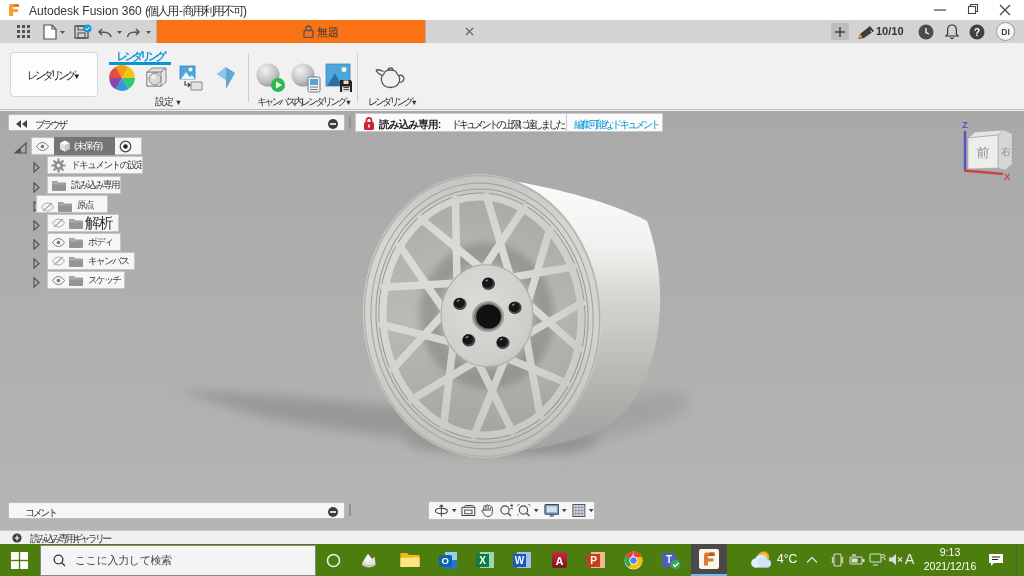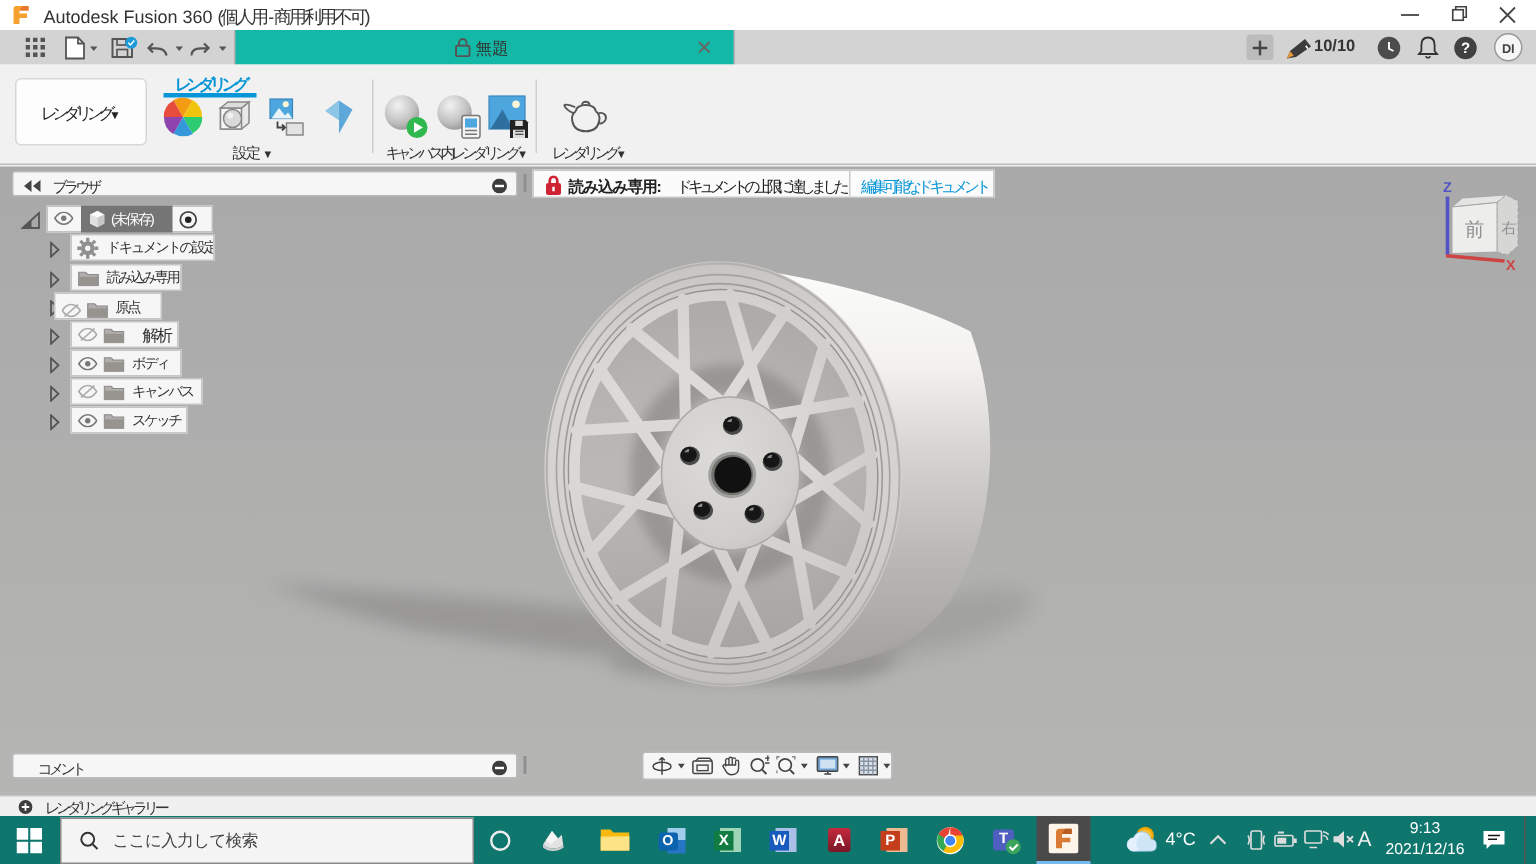--- a/index.html
+++ b/index.html
@@ -48,21 +48,21 @@
         <path d="M11.5,4.5 l1.5,1.5 l2.5,-3" stroke="#fff" stroke-width="1" fill="none"></path>
   </svg>
   <svg class="abs" style="left:98px;top:5px;" width="26" height="14" viewBox="0 0 26 14">
     <path d="M4,4 L1,7 L4,10 M1,7 C7,7 12,7 13,12" fill="none" stroke="#555" stroke-width="1.5"></path>
     <path d="M19,6 L24,6 L21.5,9 Z" fill="#555"></path>
   </svg>
   <svg class="abs" style="left:127px;top:5px;" width="26" height="14" viewBox="0 0 26 14">
     <path d="M9,4 L12,7 L9,10 M12,7 C6,7 1,7 0.5,12" fill="none" stroke="#555" stroke-width="1.5"></path>
     <path d="M19,6 L24,6 L21.5,9 Z" fill="#555"></path>
   </svg>
-  <div class="abs" style="left:156px;top:0;width:334px;height:23px;background:#14b8a6;border-left:1px solid #b2b2b2;border-right:1px solid #b2b2b2;">
+  <div class="abs" style="left:156px;top:0;width:270px;height:23px;background:#f97316;border-left:1px solid #b2b2b2;border-right:1px solid #b2b2b2;">
      <svg class="abs" style="left:146px;top:5px;" width="11" height="13" viewBox="0 0 11 13">
        <rect x="1" y="5.5" width="9" height="7" rx="1" fill="none" stroke="#555" stroke-width="1.3"></rect>
        <path d="M3,5.5 V3.5 a2.5,2.5 0 0 1 5,0 V5.5" fill="none" stroke="#555" stroke-width="1.3"></path>
      </svg>
      <div class="abs" style="left:160px;top:5px;font-size:11px;color:#333;">無題</div>
      <svg class="abs" style="left:308px;top:7px;" width="9" height="9" viewBox="0 0 9 9">
           <path d="M1,1 L8,8 M8,1 L1,8" stroke="#666" stroke-width="1.2"></path>
         </svg>
   </div>
   <div class="abs" style="left:831px;top:3px;width:18px;height:17px;background:#bcbcbc;border-radius:2px;">
@@ -409,21 +409,21 @@
             <path d="M0.5,5 C2.5,2 5,1 6.5,1 C8,1 10.5,2 12.5,5 C10.5,8 8,9 6.5,9 C5,9 2.5,8 0.5,5 Z" fill="none" stroke="#a9a9a9" stroke-width="1"></path>
             <path d="M2,9 L11,1" stroke="#a9a9a9" stroke-width="1.1"></path>
           </svg>
         </span>
         <span style="margin-left:4px;display:inline-flex;">
           <svg width="14" height="11" viewBox="0 0 14 11">
             <path d="M0.5,1.5 L5,1.5 L6.5,3 L13.5,3 L13.5,10.5 L0.5,10.5 Z" fill="#b0aeac" stroke="#8a8a8a" stroke-width="0.8"></path>
             <path d="M0.5,4.5 L13.5,4.5 L13.5,10.5 L0.5,10.5 Z" fill="#97948f"></path>
           </svg>
         </span>
-        <span style="font-size:11px;color:#333;letter-spacing:-1.6px;margin-left:12px;margin-right:6px;white-space:nowrap;text-align:center;">解析</span>
+        <span style="font-size:15px;color:#333;letter-spacing:-1.6px;margin-left:2px;margin-right:6px;white-space:nowrap;text-align:center;">解析</span>
       </div>
 <div class="abs" style="left:33px;top:125px;"><svg width="7" height="11" viewBox="0 0 7 11">
           <path d="M1,0.8 L6,5.5 L1,10.2 Z" fill="none" stroke="#555" stroke-width="1.2"></path>
         </svg></div>
 <div class="abs" style="left:47px;top:122px;width:74px;height:18px;background:#f6f6f6;border:1px solid #c6c6c6;display:inline-flex;align-items:center;overflow:hidden;">
         <span style="margin-left:4px;display:inline-flex;">
           <svg width="13" height="9" viewBox="0 0 13 9">
             <path d="M0.5,4.5 C2.5,1.5 5,0.5 6.5,0.5 C8,0.5 10.5,1.5 12.5,4.5 C10.5,7.5 8,8.5 6.5,8.5 C5,8.5 2.5,7.5 0.5,4.5 Z" fill="none" stroke="#777" stroke-width="1"></path>
             <circle cx="6.5" cy="4.5" r="1.8" fill="#777"></circle>
           </svg>
@@ -524,23 +524,23 @@
   <svg style="margin-left:2px;" width="7" height="7" viewBox="0 0 7 7">
           <path d="M1,2 L6,2 L3.5,5.5 Z" fill="#444"></path>
         </svg>
 </div>
     </div>
 <div class="abs" style="left:0;top:530px;width:1024px;height:14px;background:#f0f0f0;border-top:1px solid #c6c6c6;">
   <svg class="abs" style="left:12px;top:2px;" width="10" height="10" viewBox="0 0 10 10">
         <circle cx="5" cy="5" r="4.6" fill="#3d3d3d"></circle>
         <path d="M5,2.5 V7.5 M2.5,5 H7.5" stroke="#fff" stroke-width="1.2"></path>
       </svg>
-  <div class="abs" style="left:30px;top:1px;font-size:10px;color:#333;letter-spacing:-2.9px;">レンダリング ギャラリー</div>
-</div>
-<div class="abs" style="left:0;top:544px;width:1024px;height:32px;background:#0f766e;">
+  <div class="abs" style="left:30px;top:1px;font-size:10px;color:#333;letter-spacing:-2.9px;">読み込み専用 ギャラリー</div>
+</div>
+<div class="abs" style="left:0;top:544px;width:1024px;height:32px;background:#4d7c0f;">
   <svg class="abs" style="left:11px;top:8px;" width="17" height="17" viewBox="0 0 17 17" fill="#fff">
     <rect x="0" y="0" width="7.8" height="7.8"></rect>
         <rect x="9.2" y="0" width="7.8" height="7.8"></rect>
     <rect x="0" y="9.2" width="7.8" height="7.8"></rect>
         <rect x="9.2" y="9.2" width="7.8" height="7.8"></rect>
   </svg>
   <div class="abs" style="left:40px;top:1px;width:276px;height:31px;background:#f4f4f4;border:1px solid #888;display:flex;align-items:center;">
     <svg style="margin-left:12px;" width="13" height="13" viewBox="0 0 13 13">
           <circle cx="5.5" cy="5.5" r="4.3" fill="none" stroke="#333" stroke-width="1.3"></circle>
           <path d="M8.8,8.8 L12,12" stroke="#333" stroke-width="1.3"></path>

